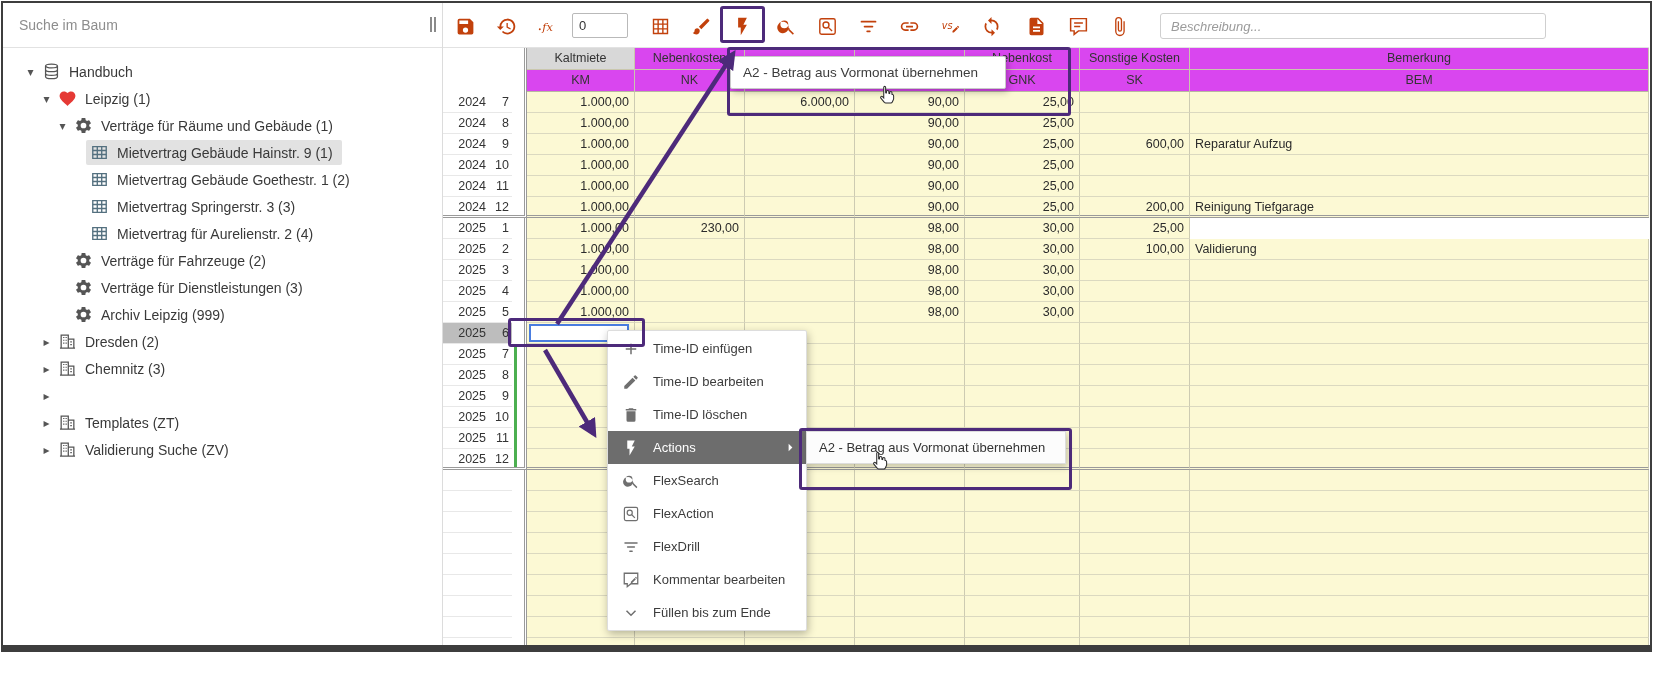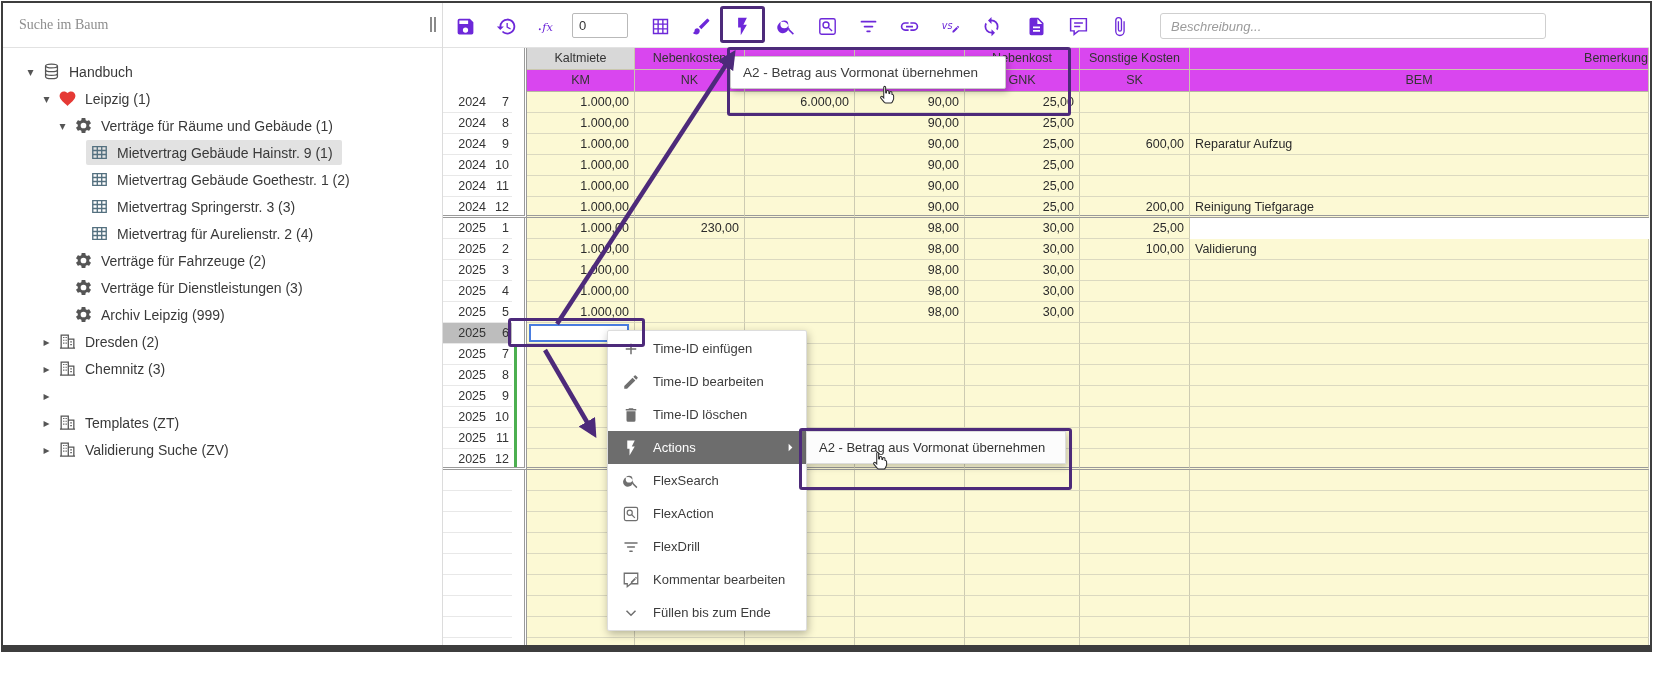--- a/index.html
+++ b/index.html
@@ -3,33 +3,33 @@
 <meta charset="utf-8">
 <style>
   *{box-sizing:border-box;margin:0;padding:0}
   html,body{background:#fff;font-family:"Liberation Sans",sans-serif}
   .root{position:relative;width:1654px;height:681px;background:#fff;overflow:hidden}
   .window-border{position:absolute;left:1px;top:1px;width:1651px;height:651px;border:2px solid #3d3d3d;border-bottom-width:7px;z-index:60;pointer-events:none}
 
   
   .sidebar{position:absolute;left:3px;top:3px;width:440px;height:642px;background:#fff;border-right:1px solid #dcdcdc}
   .sidebar-search{height:45px;border-bottom:1px solid #e2e2e2;display:flex;align-items:center;padding-left:16px}
-  .tree-search-input{border:none;outline:none;font-size:14px;color:#444;width:320px;font-family:Liberation Serif, serif}
+  .tree-search-input{border:none;outline:none;font-size:14px;color:#444;width:320px;font-family:Liberation Sans, sans-serif}
   .tree-search-input::placeholder{color:#8d8d8d}
   .tree{padding-top:10px}
   .tree-item{height:27px;display:flex;align-items:center;font-size:14px;color:#393939;cursor:default}
   .caret{width:15px;flex:none;font-size:12px;color:#555;text-align:center}
   .tree-inner{display:flex;align-items:center;gap:8px;padding:3px 9px 3px 4px;border-radius:2px}
   .tree-inner.selected{background:#e2e2e2}
   .tree-icon{width:19px;height:19px;flex:none;display:flex}
 
   
   .toolbar{position:absolute;left:443px;top:3px;width:1206px;height:45px;background:#fff;border-bottom:1px solid #e2e2e2}
   .tb-btn{position:absolute;top:5px;width:40px;height:36px;display:flex;align-items:center;justify-content:center;cursor:pointer}
-  .tb-ic{width:21px;height:21px;color:#6d28d9;display:flex}
+  .tb-ic{width:21px;height:21px;color:#c2410c;display:flex}
   .value-input{position:absolute;left:129px;top:10px;width:56px;height:25px;border:1px solid #b9b9b9;border-radius:2px;padding:0 6px;font-size:13px;color:#333;font-family:"Liberation Sans",sans-serif}
   .desc-input{position:absolute;left:717px;top:10px;width:386px;height:26px;border:1px solid #cfcfcf;border-radius:3px;padding:0 10px;font-size:13px;color:#333;font-family:"Liberation Sans",sans-serif}
   .desc-input::placeholder{font-style:italic;color:#9b9b9b}
   .splitter{position:absolute;left:430px;top:17px;z-index:5;display:flex;gap:2px}
   .splitter i{display:block;width:2px;height:15px;background:#8a8a8a}
 
   
   .grid{position:absolute;left:443px;top:48px;width:1206px;height:597px;overflow:hidden;background:#fff}
   .grow{display:flex;height:21px}
   .grow>div{flex:none;overflow:hidden;white-space:nowrap}
@@ -393,21 +393,21 @@
       <div class="grow gh">
         <div class="rh y"></div>
         <div class="rh m"></div>
         <div class="rh g"></div>
         <div class="hc sel" style="width: 108px;">Kaltmiete</div>
         <div class="hc" style="width: 110px;">Nebenkosten</div>
         <div class="hc" style="width: 110px;"></div>
         <div class="hc" style="width: 110px;"></div>
         <div class="hc" style="width: 115px;">Nebenkost</div>
         <div class="hc" style="width: 110px;">Sonstige Kosten</div>
-        <div class="hc" style="width: 459px; text-align: right;">Bemerkung</div>
+        <div class="hc" style="width: 459px;">Bemerkung</div>
       </div>
       <div class="grow gh gh2">
         <div class="rh y"></div>
         <div class="rh m"></div>
         <div class="rh g"></div>
         <div class="hc" style="width: 108px;">KM</div>
         <div class="hc" style="width: 110px;">NK</div>
         <div class="hc" style="width: 110px;"></div>
         <div class="hc" style="width: 110px;"></div>
         <div class="hc" style="width: 115px;">GNK</div>

